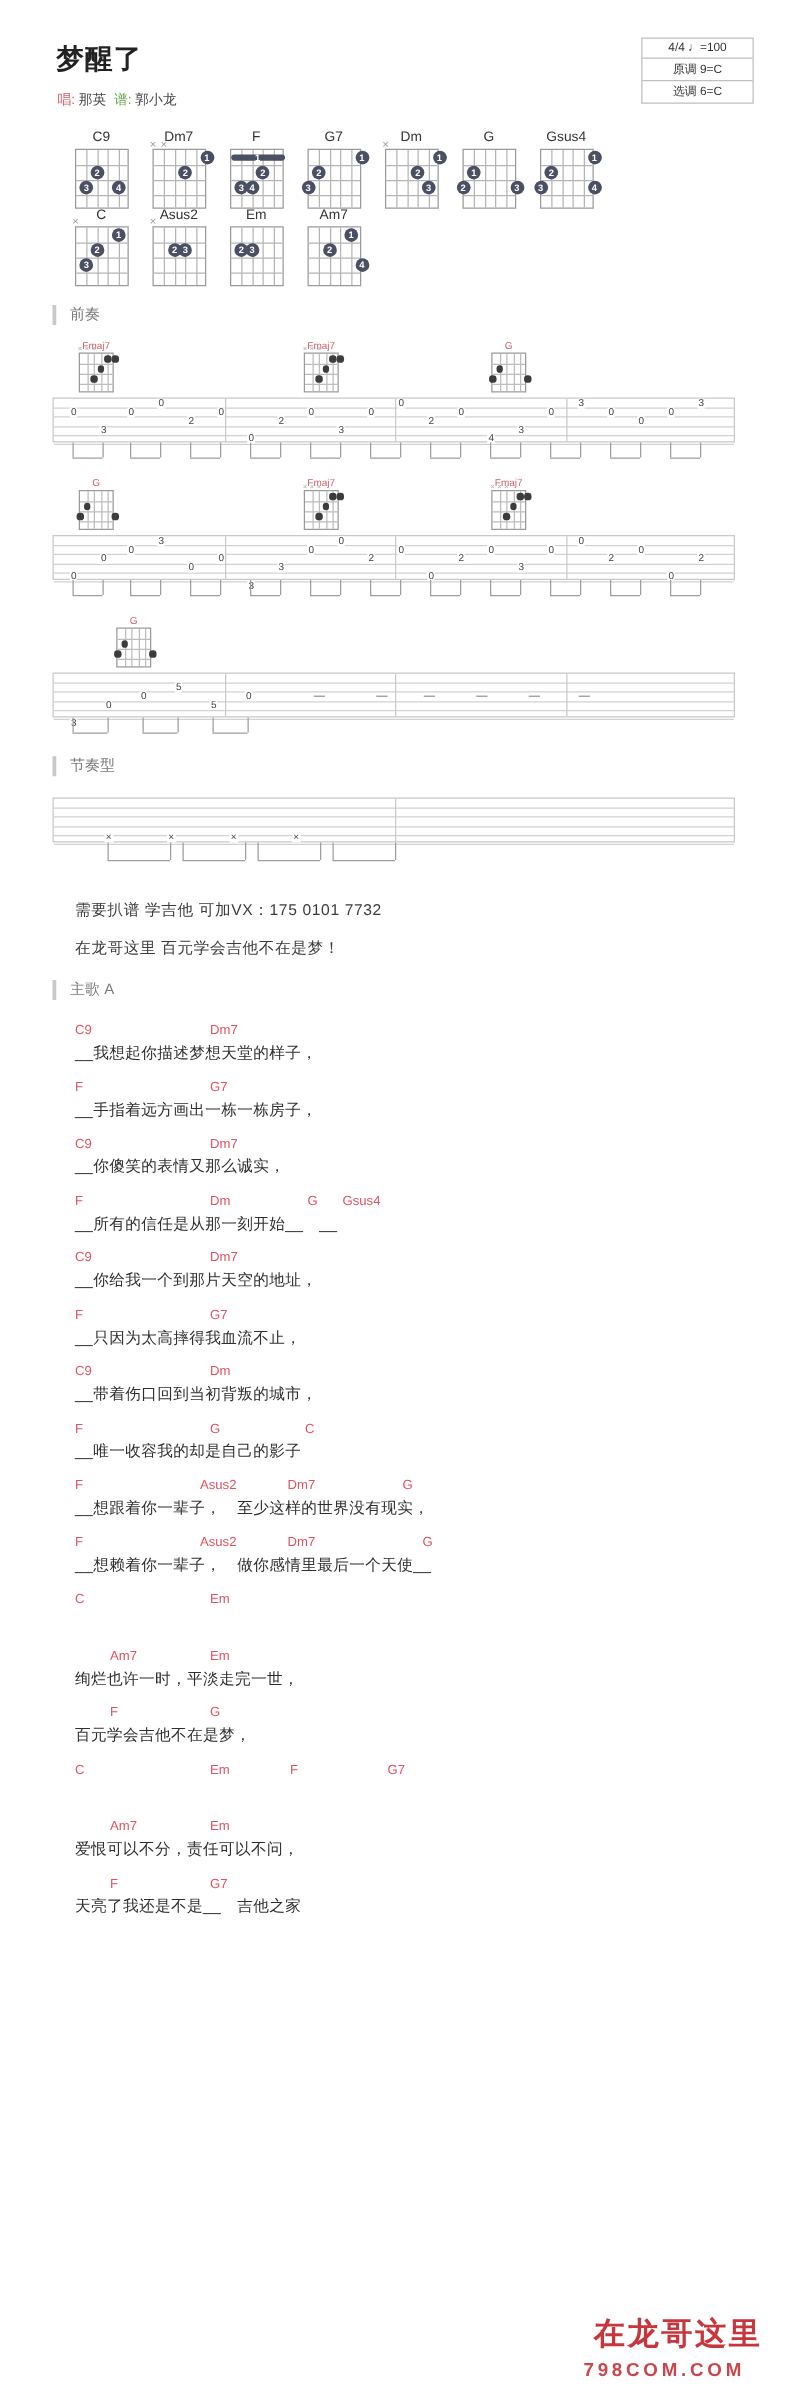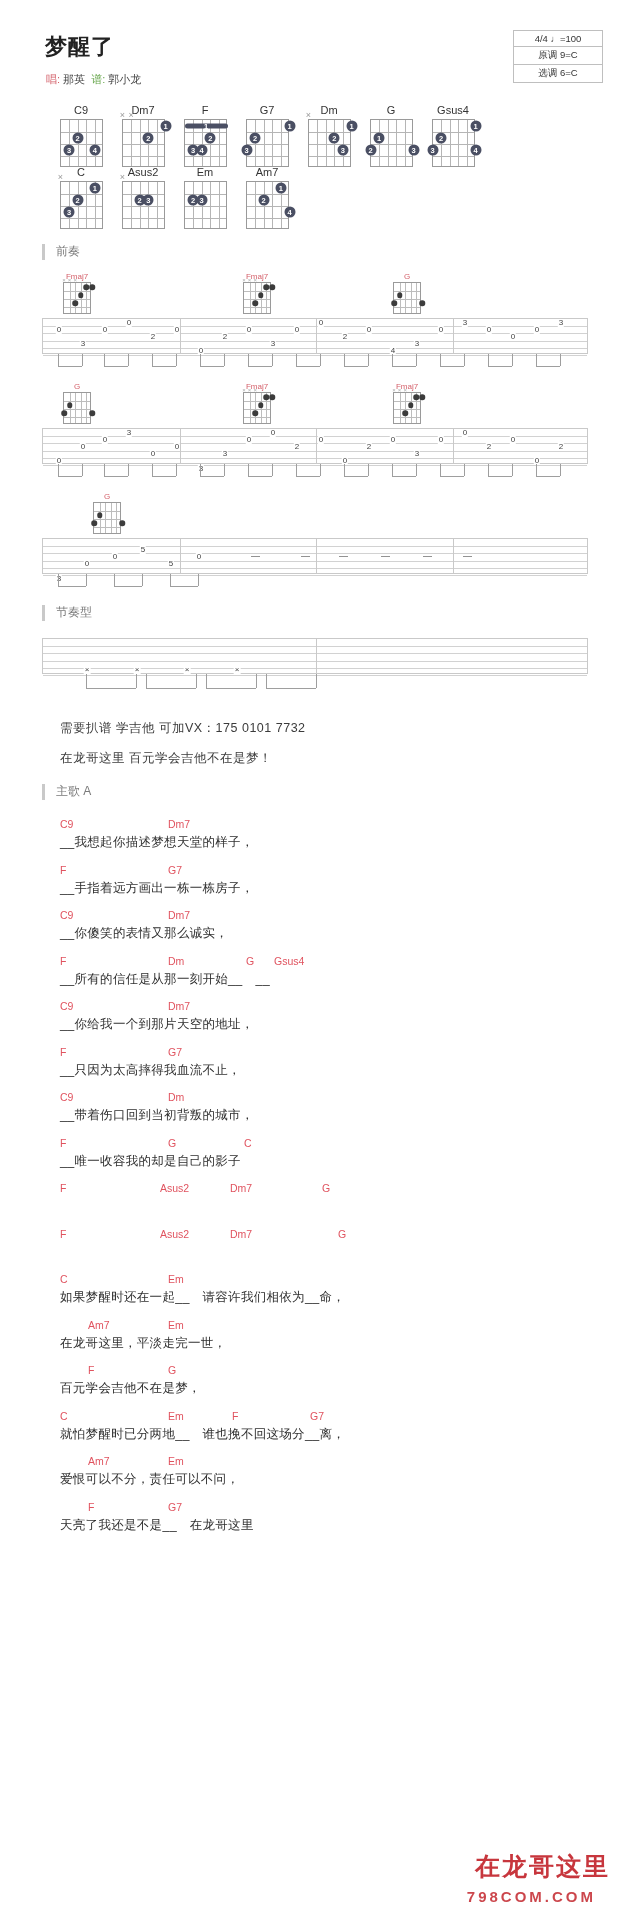--- a/index.html
+++ b/index.html
@@ -734,71 +734,71 @@
         </div>
         <div class="lyricline">__唯一收容我的却是自己的影子</div>
       </div>
       <div class="lyric-block" style="top: 1182px;">
         <div class="chordline">
           <span style="left: 0px;">F</span>
           <span style="left: 100px;">Asus2</span>
           <span style="left: 170px;">Dm7</span>
           <span style="left: 262px;">G</span>
         </div>
+        <div class="lyricline">__想跟着你一辈子，　至少这样的世界没有现实，</div>
       </div>
       <div class="lyric-block" style="top: 1227.5px;">
         <div class="chordline">
           <span style="left: 0px;">F</span>
           <span style="left: 100px;">Asus2</span>
           <span style="left: 170px;">Dm7</span>
           <span style="left: 278px;">G</span>
         </div>
+        <div class="lyricline">__想赖着你一辈子，　做你感情里最后一个天使__</div>
       </div>
       <div class="lyric-block" style="top: 1273px;">
         <div class="chordline">
           <span style="left: 0px;">C</span>
           <span style="left: 108px;">Em</span>
         </div>
-        <div class="lyricline">如果梦醒时还在一起__　请容许我们相依为__命，</div>
       </div>
       <div class="lyric-block" style="top: 1318.5px;">
         <div class="chordline">
           <span style="left: 28px;">Am7</span>
           <span style="left: 108px;">Em</span>
         </div>
-        <div class="lyricline">在龙哥这里，平淡走完一世，</div>
+        <div class="lyricline">绚烂也许一时，平淡走完一世，</div>
       </div>
       <div class="lyric-block" style="top: 1364px;">
         <div class="chordline">
           <span style="left: 28px;">F</span>
           <span style="left: 108px;">G</span>
         </div>
         <div class="lyricline">百元学会吉他不在是梦，</div>
       </div>
       <div class="lyric-block" style="top: 1409.5px;">
         <div class="chordline">
           <span style="left: 0px;">C</span>
           <span style="left: 108px;">Em</span>
           <span style="left: 172px;">F</span>
           <span style="left: 250px;">G7</span>
         </div>
-        <div class="lyricline">就怕梦醒时已分两地__　谁也挽不回这场分__离，</div>
       </div>
       <div class="lyric-block" style="top: 1455px;">
         <div class="chordline">
           <span style="left: 28px;">Am7</span>
           <span style="left: 108px;">Em</span>
         </div>
         <div class="lyricline">爱恨可以不分，责任可以不问，</div>
       </div>
       <div class="lyric-block" style="top: 1500.5px;">
         <div class="chordline">
           <span style="left: 28px;">F</span>
           <span style="left: 108px;">G7</span>
         </div>
-        <div class="lyricline">天亮了我还是不是__　在龙哥这里</div>
+        <div class="lyricline">天亮了我还是不是__　吉他之家</div>
       </div>
     </div>
 
   <div class="wm-main">在龙哥这里</div>
   <div class="wm-sub">798COM.COM</div>
 
 </div>
 
 </body></html>

